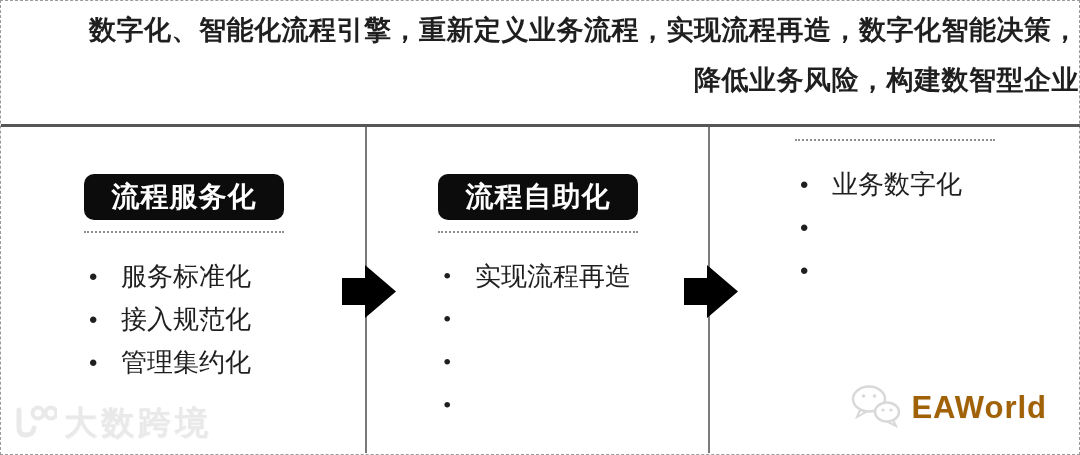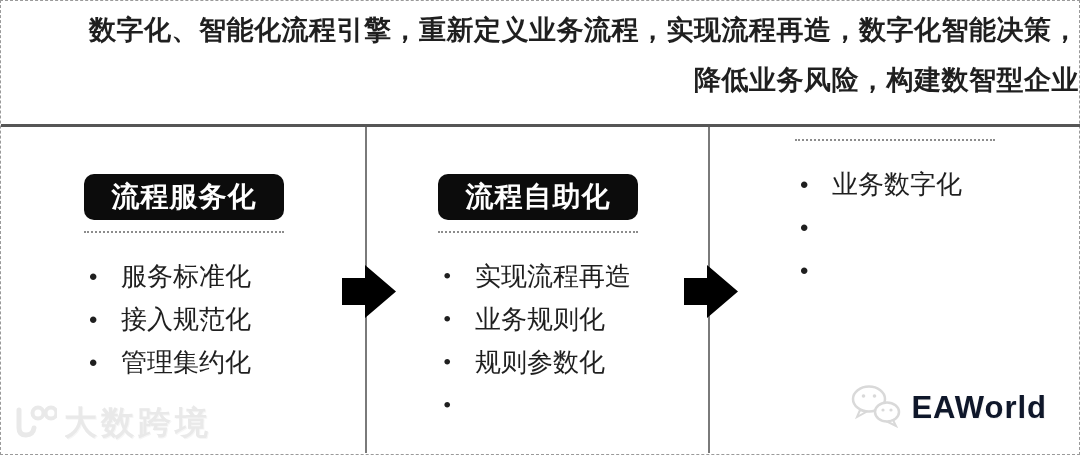--- a/index.html
+++ b/index.html
@@ -77,21 +77,21 @@
     font-size: 33px; font-weight: bold; color: #e9e9e9;
     letter-spacing: 4px;
     text-shadow: 1px 1px 0 #f6f6f6;
   }
   .wm-right {
     position: absolute; right: 32px; bottom: 22px;
     display: flex; align-items: center; gap: 9px;
     z-index: 3;
   }
   .wm-right .wm-text {
-    font-size: 31px; font-weight: bold; color: #0f172a;
+    font-size: 31px; font-weight: bold; color: #a16207;
     text-shadow: 1px 1px 0 #f4f4f4;
     letter-spacing: 1px;
   }
 </style>
 </head>
 <body>
 
 <div class="canvas">
 
   <div class="banner">
@@ -128,25 +128,23 @@
     <div class="col-inner">
       <div class="col-header">流程自助化</div>
       <div class="header-rule"></div>
       <ul class="bullets">
         <li>
           <span class="dot">•</span>
           <span>实现流程再造</span>
         </li>
         <li>
           <span class="dot">•</span>
-          <span>业务规则化</span>
-        </li>
-        <li>
-          <span class="dot">•</span>
-          <span>规则参数化</span>
+        </li>
+        <li>
+          <span class="dot">•</span>
         </li>
         <li>
           <span class="dot">•</span>
         </li>
       </ul>
     </div>
   </div>
 
   <div class="col col-3">
     <div class="col-inner">

